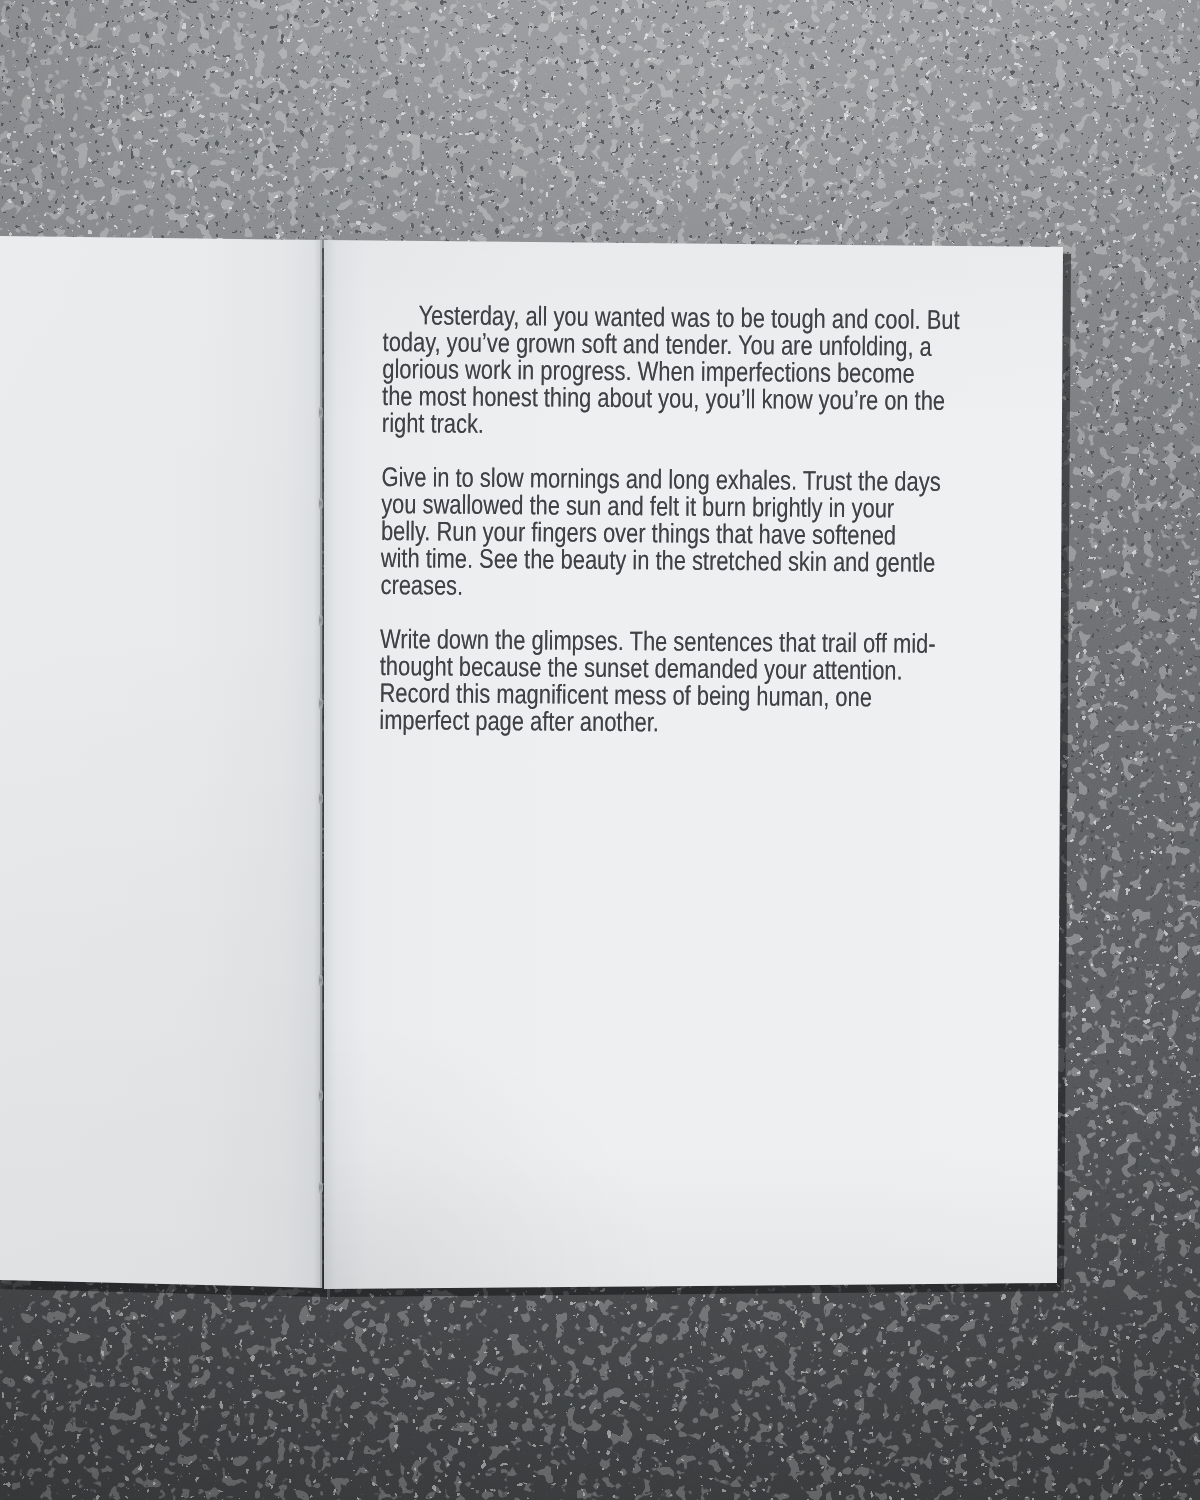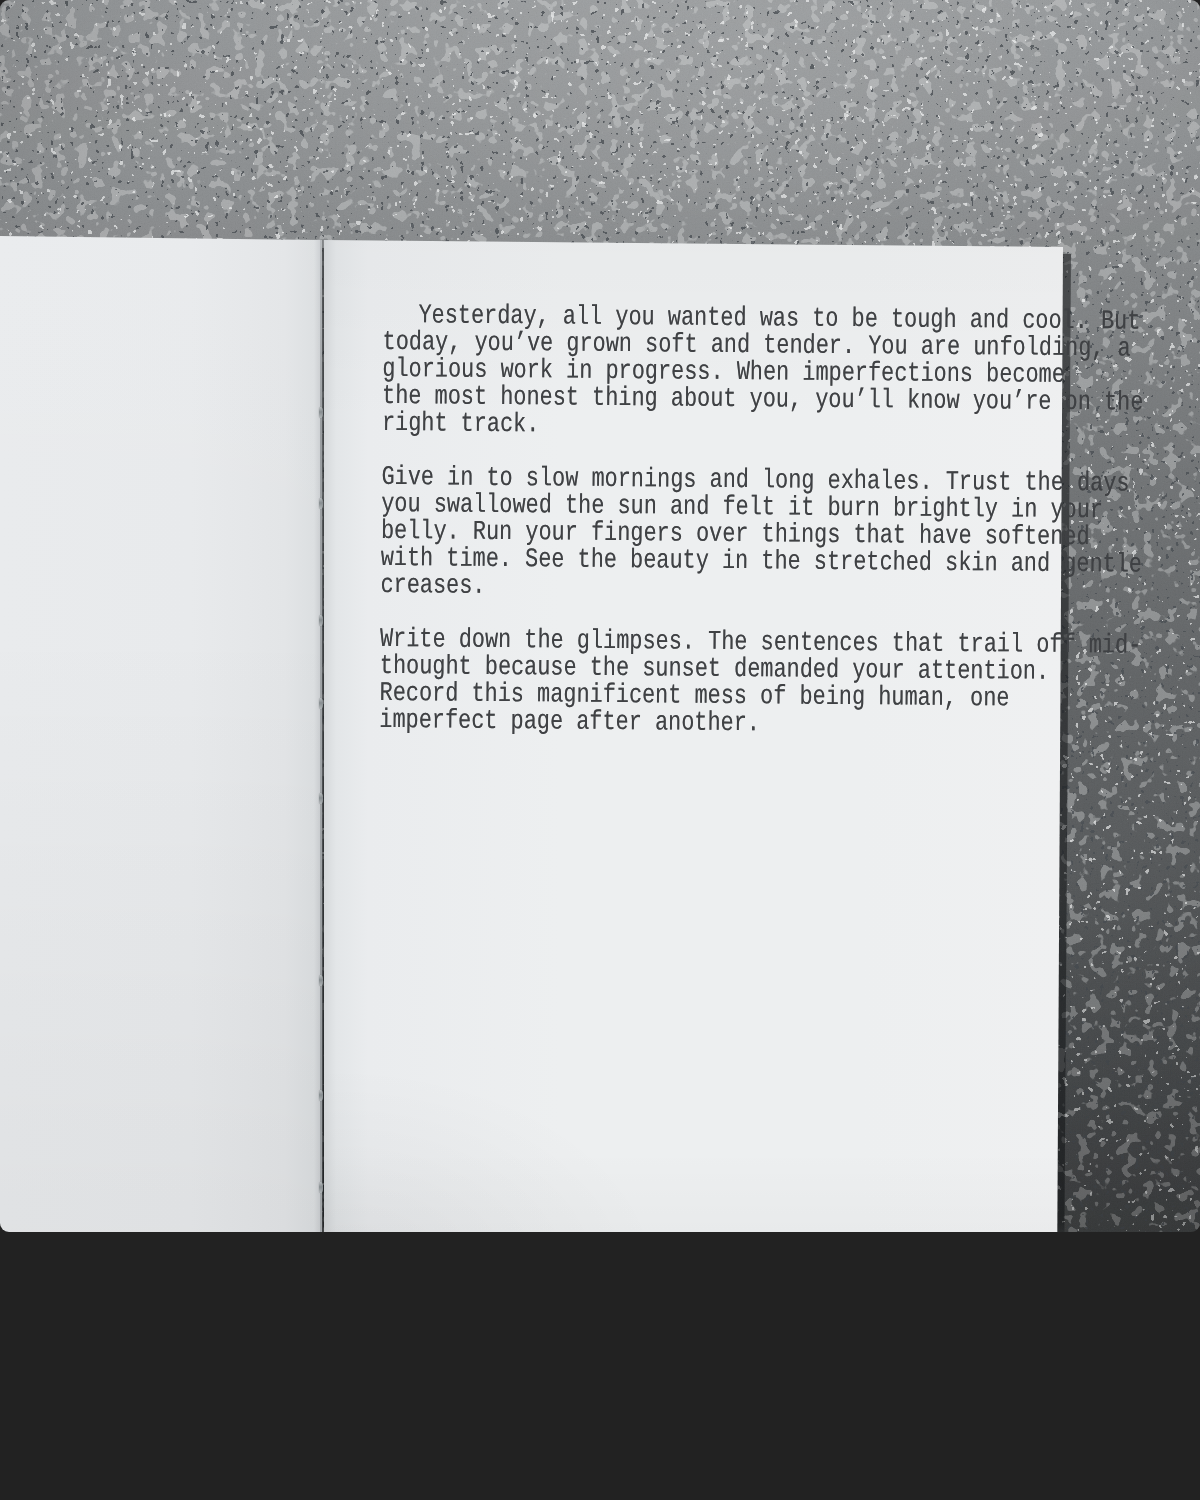--- a/index.html
+++ b/index.html
@@ -1,22 +1,21 @@
 <!DOCTYPE html>
 <html><head>
 <meta charset="utf-8">
 <style>
   html, body { margin: 0; padding: 0; background: #222; }
   .stage {
     position: relative;
     width: 1200px;
-    height: 1232px;
+    height: 1500px;
     overflow: hidden;
-    font-family: Liberation Mono, monospace;
-    border-radius: 9px;
+    font-family: Liberation Sans, sans-serif;
   }
   
   .concrete {
     position: absolute; inset: 0;
     background:
       radial-gradient(ellipse 60% 30% at 62% 6%, rgba(255,255,255,0.10), rgba(255,255,255,0) 70%),
       linear-gradient(178deg,
         #95989a 0%,
         #8b8e90 12%,
         #7b7e80 28%,

